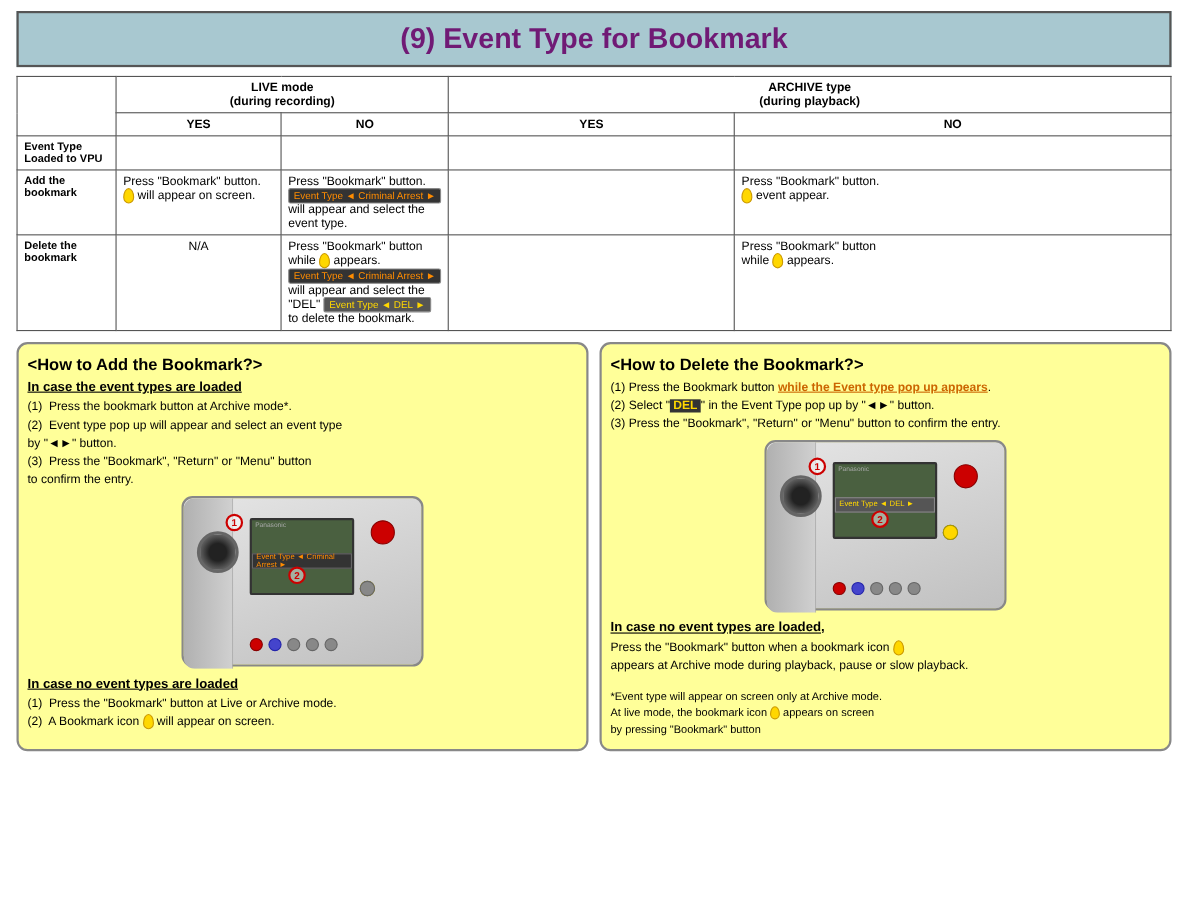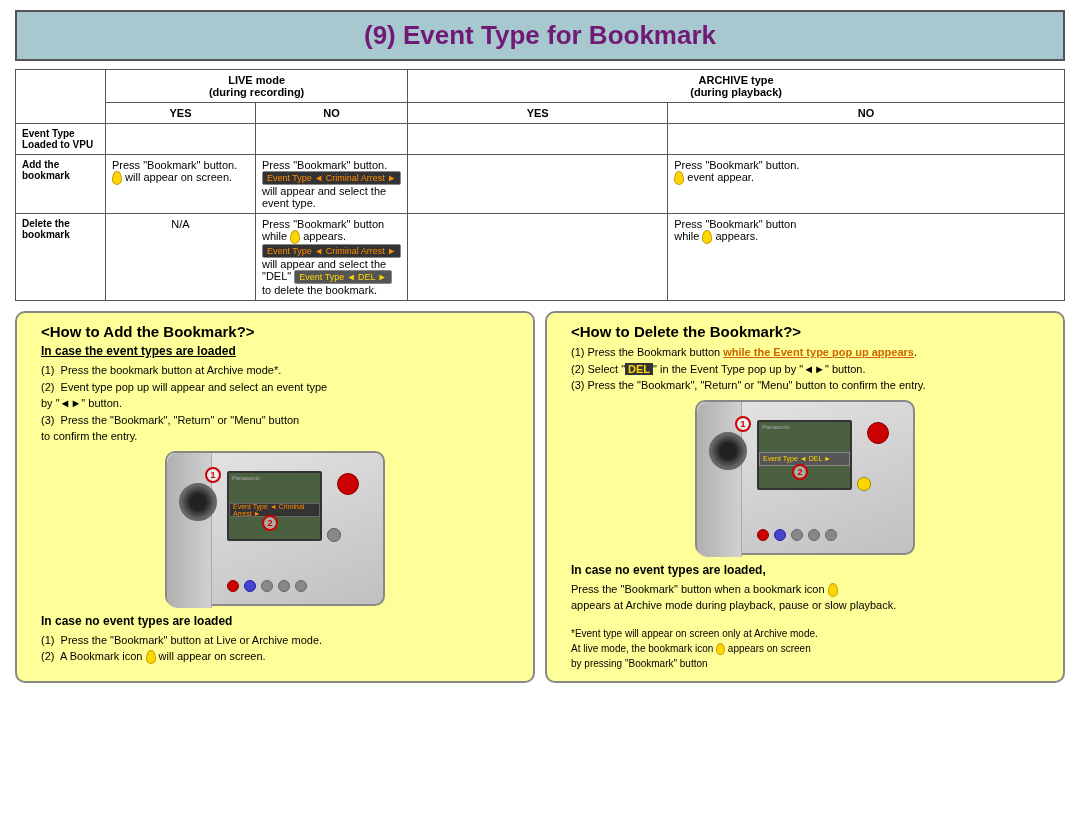--- a/index.html
+++ b/index.html
@@ -87,21 +87,21 @@
     .bottom-panels {
       display: flex;
       gap: 10px;
     }
 
     .panel {
       flex: 1;
       background: #FFFF99;
       border: 2px solid #888;
       border-radius: 10px;
-      padding: 10px 24px;
+      padding: 10px 8px;
       font-size: 11px;
     }
 
     .panel-title {
       font-size: 15px;
       font-weight: bold;
       color: #000;
       margin-bottom: 4px;
     }
 
@@ -136,20 +136,21 @@
     .note-section {
       margin-top: 12px;
       font-size: 10px;
       color: #000;
       line-height: 1.5;
     }
 
     .no-event-subtitle {
       font-size: 12px;
       font-weight: bold;
+      text-decoration: underline;
       color: #000;
       margin-top: 8px;
       margin-bottom: 4px;
     }
 
     
     .pin-icon {
       display: inline-block;
       width: 12px;
       height: 16px;

